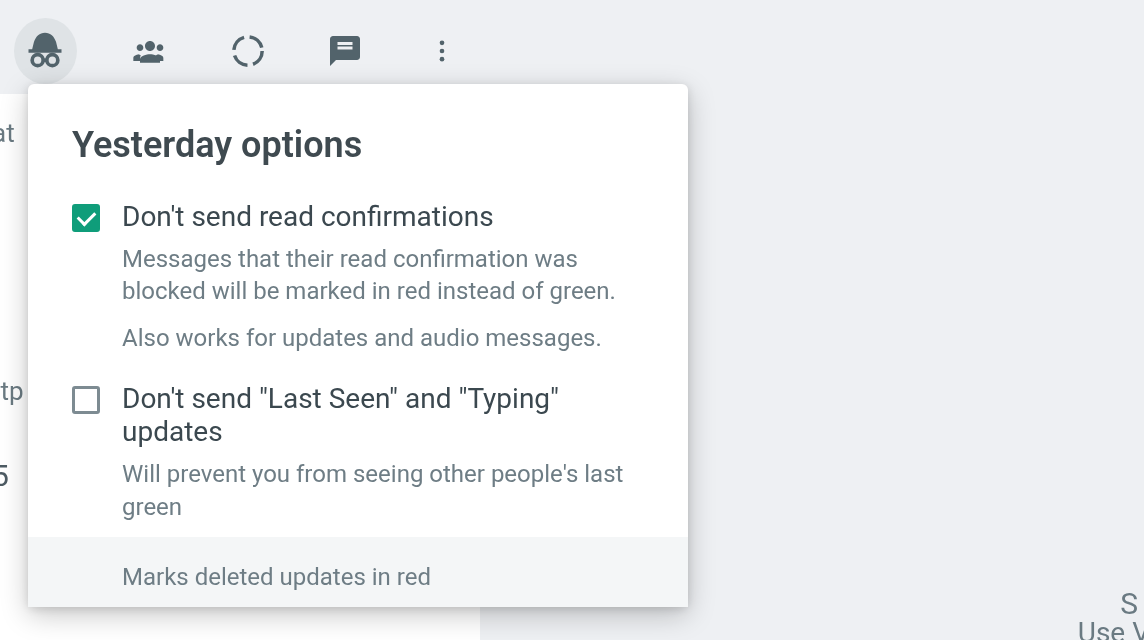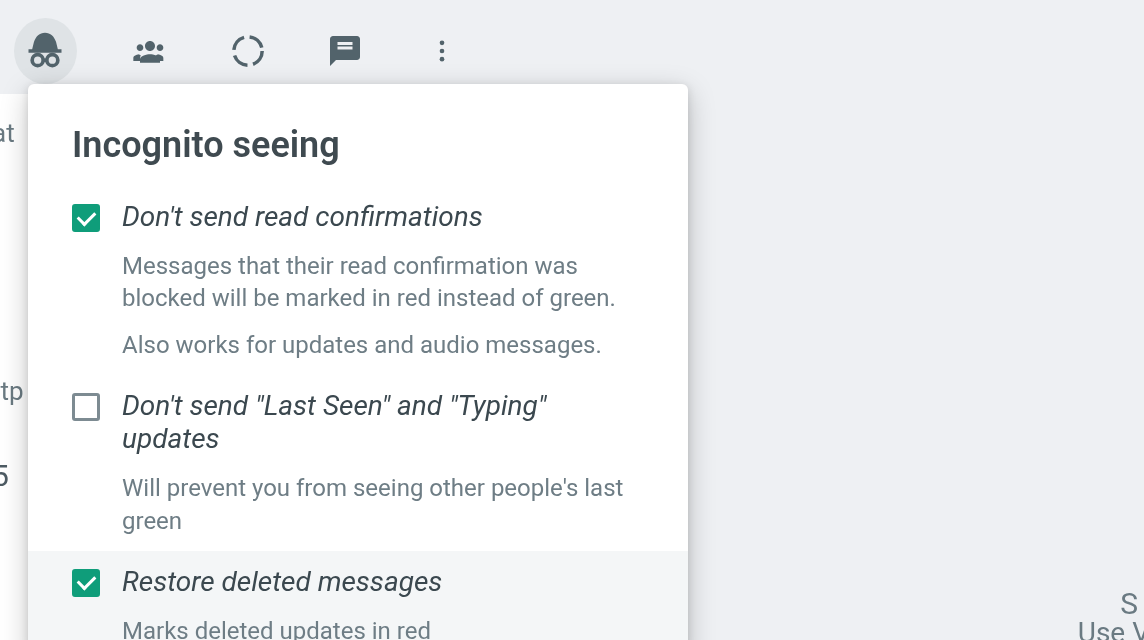--- a/index.html
+++ b/index.html
@@ -89,21 +89,20 @@
     .option {
       padding: 14px 44px 14px 44px;
     }
     .option.highlight {
       background: #f4f6f7;
     }
     .option-row {
       display: flex;
       align-items: flex-start;
       gap: 22px;
-      font-style: italic;
     }
     .checkbox {
       width: 28px;
       height: 28px;
       border: 3px solid #7d8b92;
       border-radius: 3px;
       flex-shrink: 0;
       margin-top: 4px;
       display: flex;
       align-items: center;
@@ -123,21 +122,21 @@
       margin-top: -4px;
     }
     .option-title {
       font-size: 28px;
       color: #3b484f;
     }
     .option-desc {
       font-size: 24px;
       color: #6e7d85;
       margin-left: 50px;
-      margin-top: 17px;
+      margin-top: 10px;
       line-height: 1.35;
     }
     .option-desc.extra {
       margin-top: 14px;
     }
   </style>
 </head>
 <body>
 
 <div class="left-panel">
@@ -179,40 +178,36 @@
   <div class="bg-text n5">5</div>
   <div class="bg-text yesterday">Yesterday</div>
 </div>
 
 <div class="right-area">
   <div class="bg-right s">S</div>
   <div class="bg-right usev">Use V</div>
 </div>
 
 <div class="dialog">
-  <div class="dialog-title">Incognito seeing</div>
+  <div class="dialog-title">Yesterday options</div>
 
   <div class="option">
     <div class="option-row">
       <div class="checkbox checked"></div>
       <div class="option-title">Don't send read confirmations</div>
     </div>
     <div class="option-desc">Messages that their read confirmation was blocked will be marked in red instead of green.</div>
     <div class="option-desc extra">Also works for updates and audio messages.</div>
   </div>
 
   <div class="option">
     <div class="option-row">
       <div class="checkbox"></div>
       <div class="option-title">Don't send "Last Seen" and "Typing" updates</div>
     </div>
     <div class="option-desc">Will prevent you from seeing other people's last green</div>
   </div>
 
   <div class="option highlight">
-    <div class="option-row">
-      <div class="checkbox checked"></div>
-      <div class="option-title">Restore deleted messages</div>
-    </div>
     <div class="option-desc">Marks deleted updates in red</div>
   </div>
 
 </div>
 
 </body></html>

